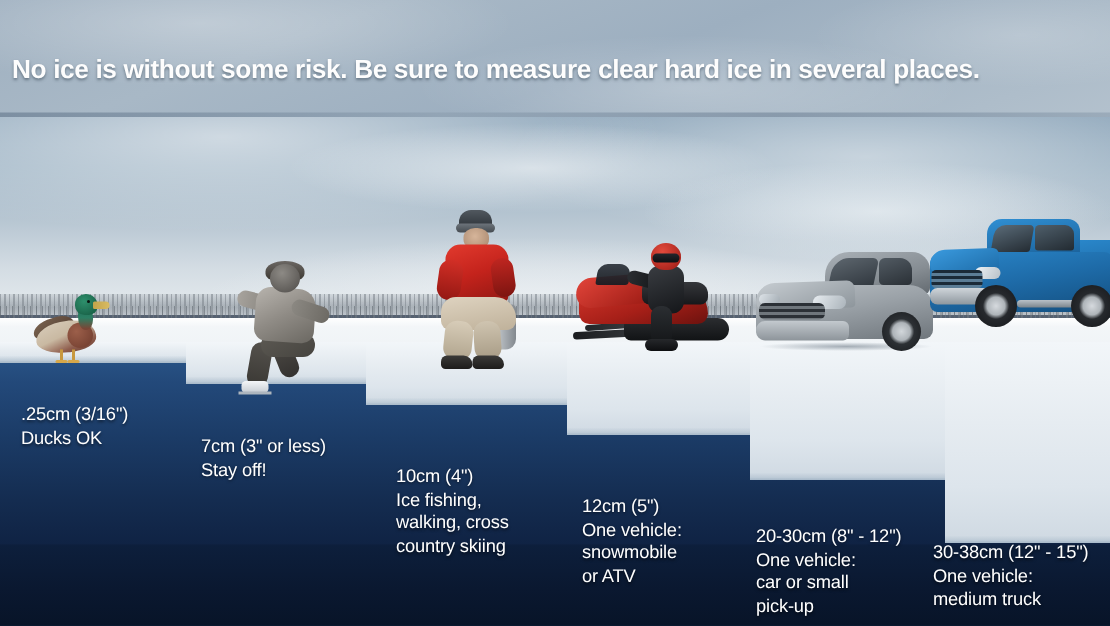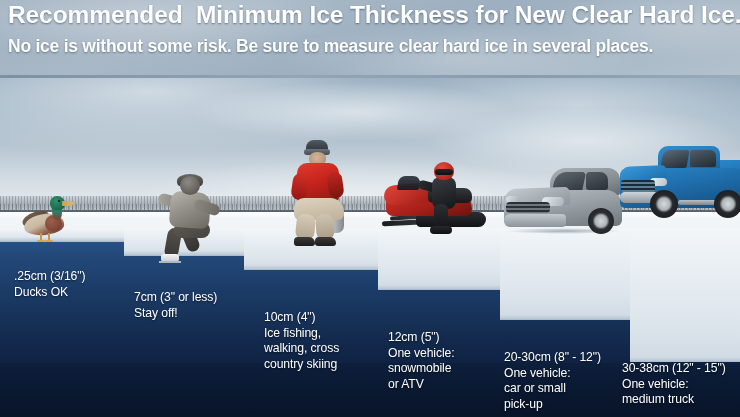--- a/index.html
+++ b/index.html
@@ -262,21 +262,20 @@
     background:linear-gradient(180deg,#b9c1c8,#7c858c);}
   .tr-wheel{position:absolute;top:48px;width:28px;height:28px;border-radius:50%;
     background:radial-gradient(circle at 50% 50%,#d6dade 0%,#aeb4b9 30%,#26292d 44%,#141619 100%);}
 </style>
 </head>
 <body>
 
 <div id="stage">
 
   <div id="header">
-    <div class="title">Recommended  Minimum Ice Thickness for New Clear Hard Ice.</div>
     <div class="subtitle">No ice is without some risk. Be sure to measure clear hard ice in several places.</div>
   </div>
 
   <div id="scene">
 
     <div class="sky">
       <div class="cloudA"></div>
       <div class="cloudB"></div>
     </div>
     <div class="treeline"></div>

